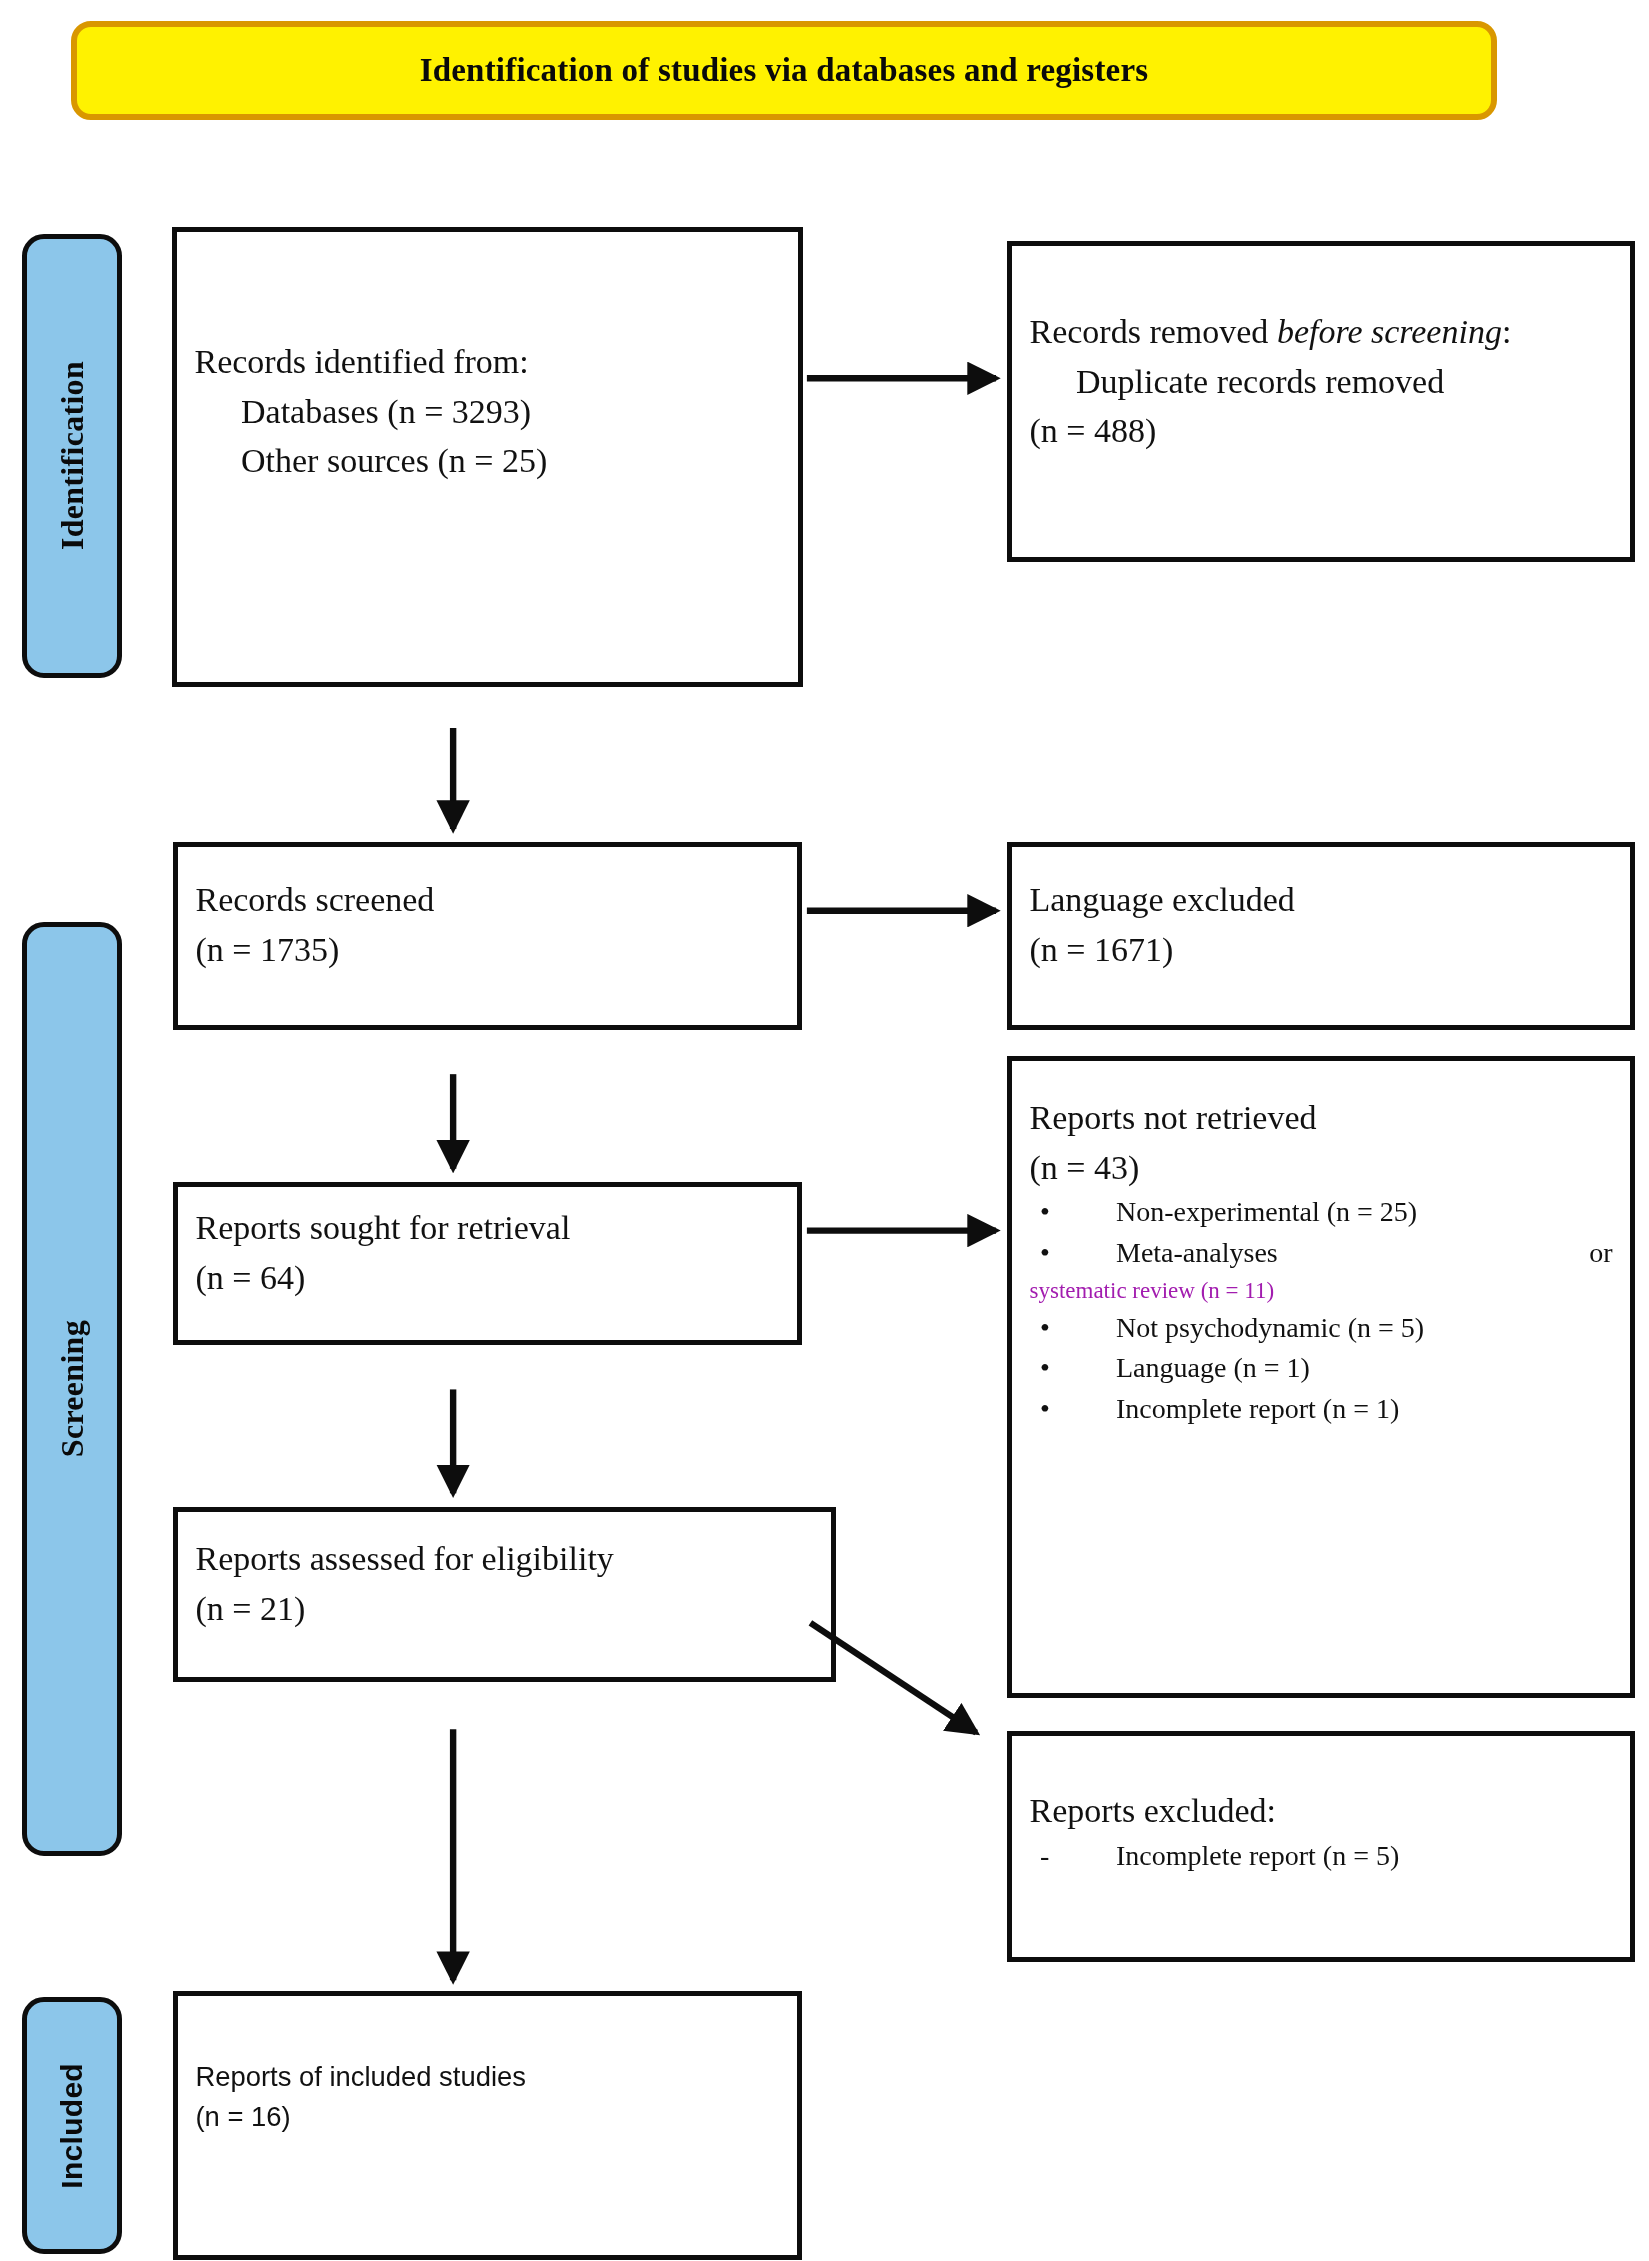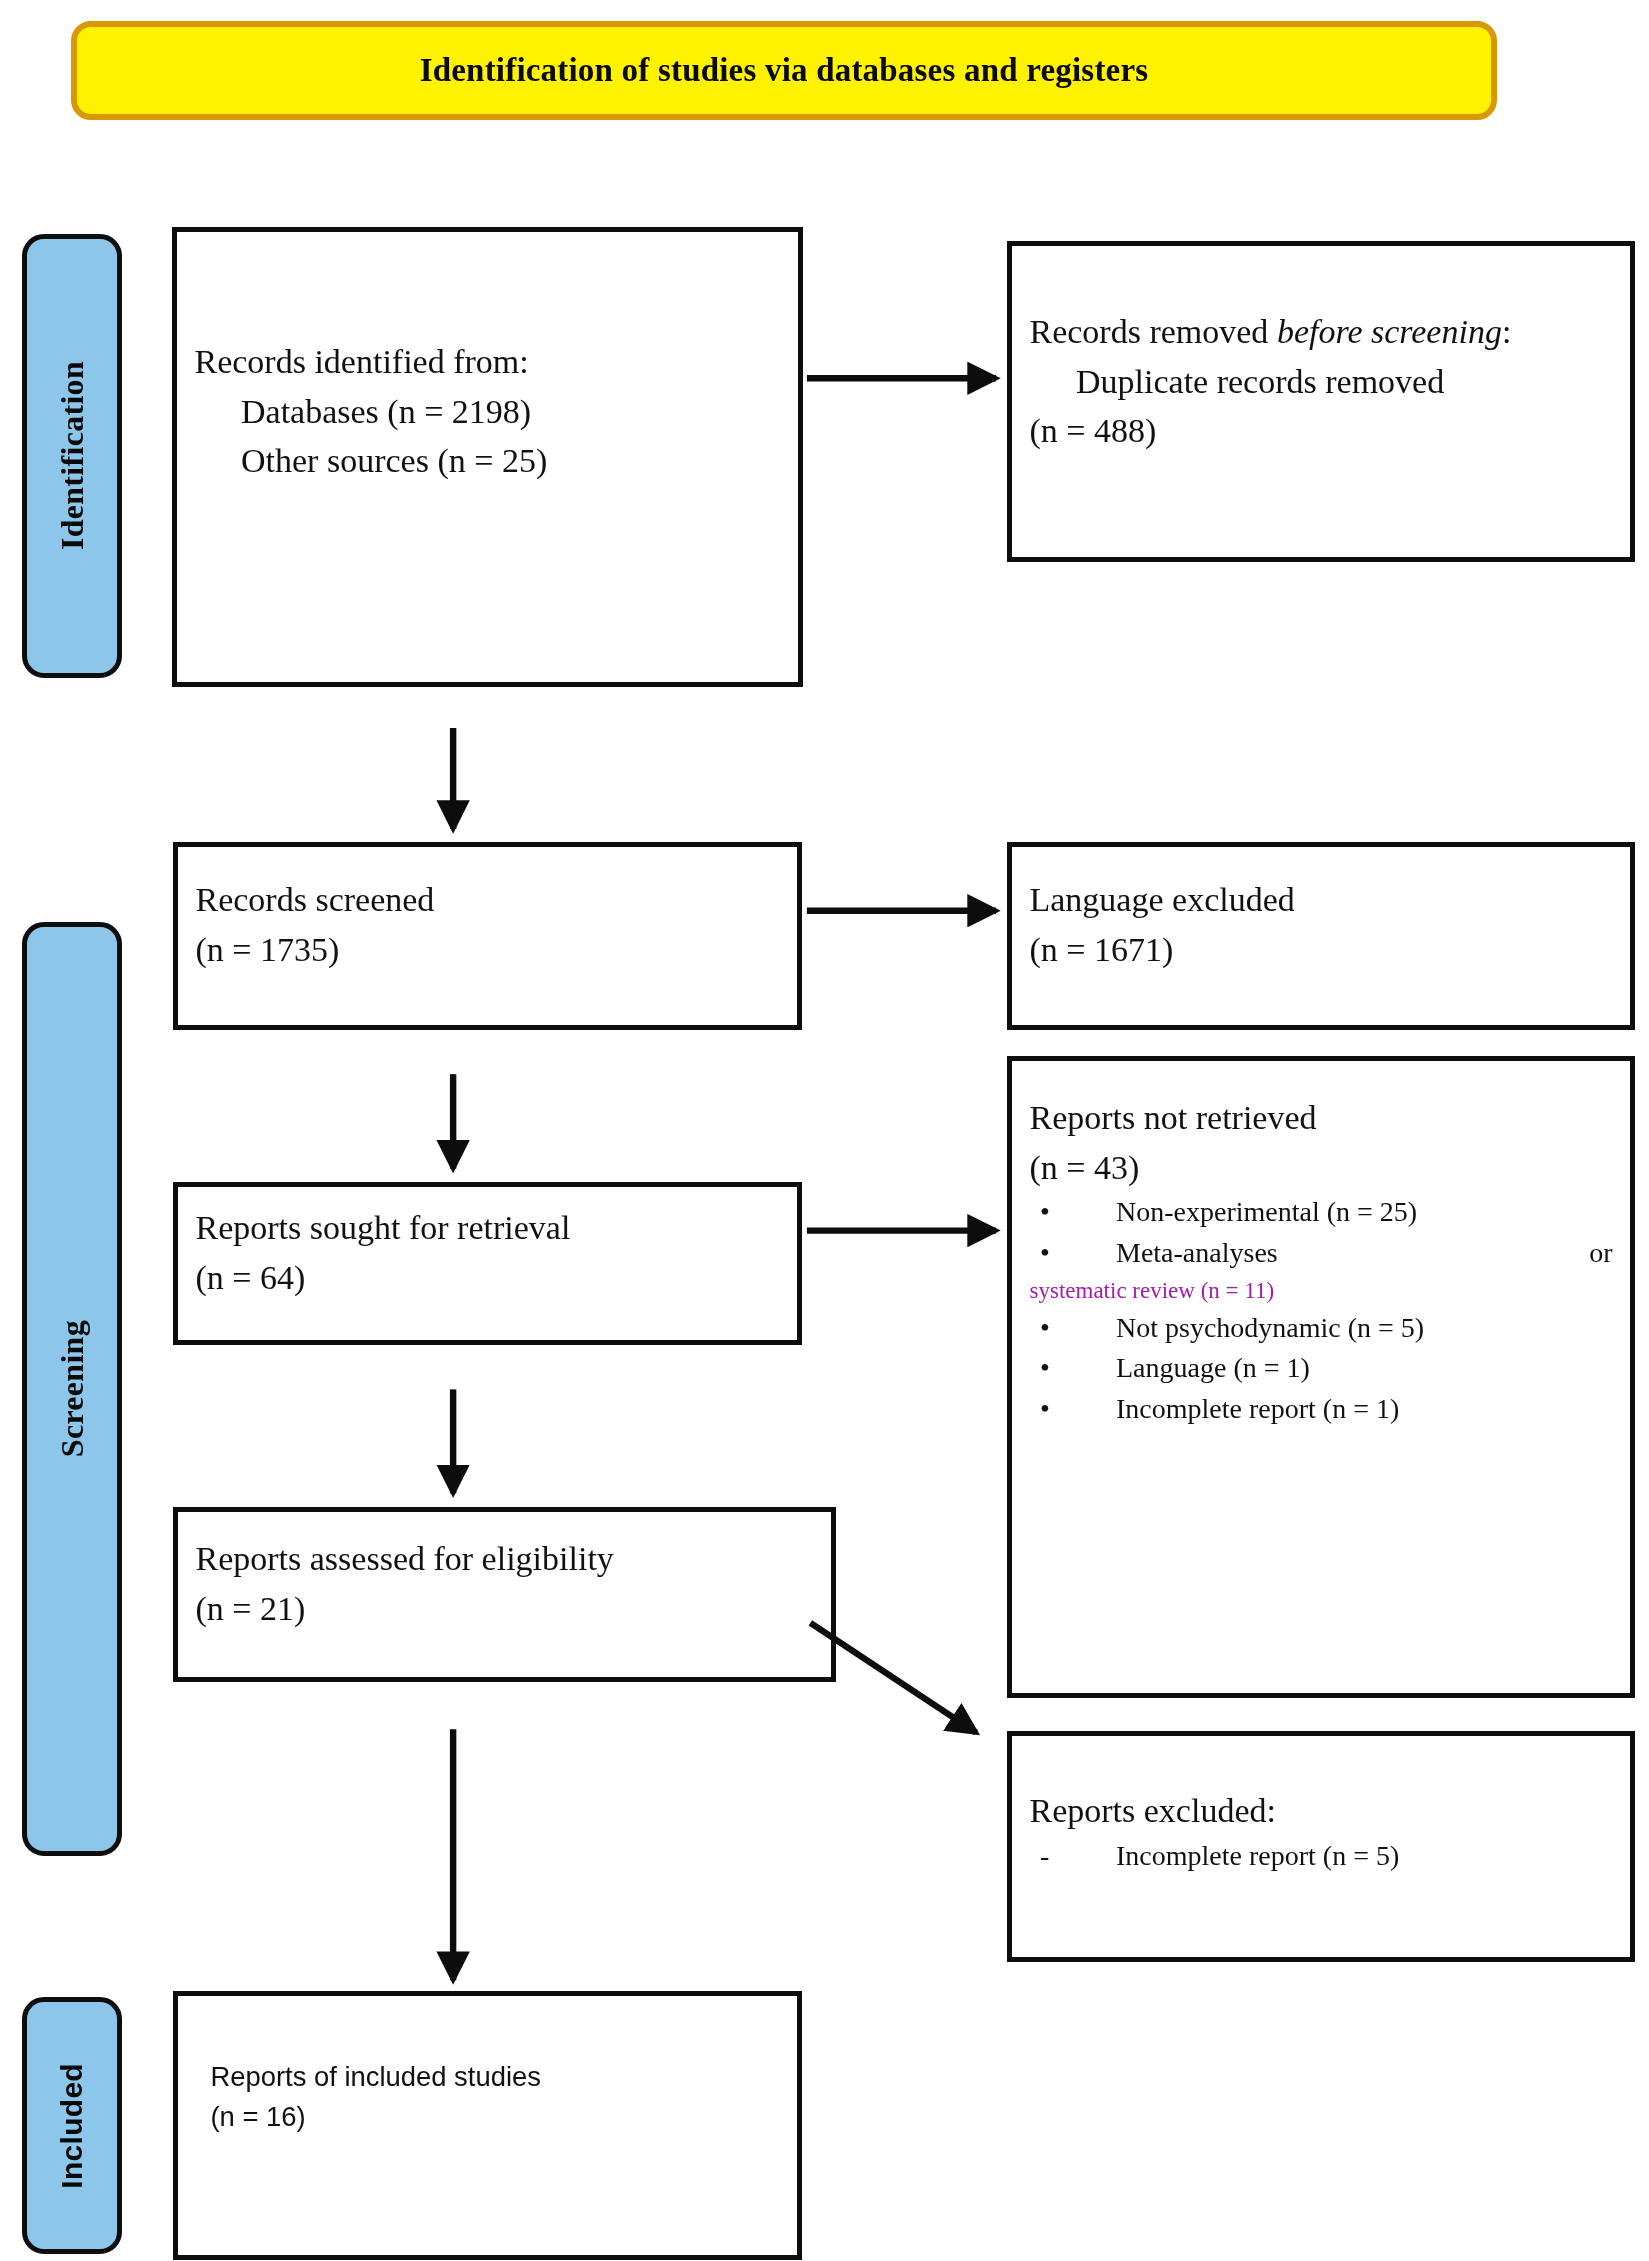--- a/index.html
+++ b/index.html
@@ -168,21 +168,21 @@
   <div class="phase phase-screening">
     <span class="phase-label">Screening</span>
   </div>
   <div class="phase phase-included">
     <span class="phase-label">Included</span>
   </div>
 
   <div class="box box-identified">
     <div class="box-inner" style="top:105px;">
       <div class="line">Records identified from:</div>
-      <div class="line indent">Databases (n = 2198)</div>
+      <div class="line indent">Databases (n = 3293)</div>
       <div class="line indent">Other sources (n = 25)</div>
     </div>
   </div>
 
   <div class="box box-removed">
     <div class="box-inner" style="top:61px;">
       <div class="line"><span>Records removed </span><span class="ital">before screening</span><span>:</span></div>
       <div class="line indent">Duplicate records removed</div>
       <div class="line">(n = 488)</div>
     </div>
@@ -256,21 +256,21 @@
     <div class="box-inner" style="top:50px;">
       <div class="line">Reports excluded:</div>
       <div class="bullet-row">
         <span class="bullet-dot">-</span>
         <span class="bullet-text">Incomplete report (n = 5)</span>
       </div>
     </div>
   </div>
 
   <div class="box box-included sans">
-    <div class="box-inner" style="top:61px;padding-left:15px;">
+    <div class="box-inner" style="top:61px;">
       <div class="line">Reports of included studies</div>
       <div class="line">(n = 16)</div>
     </div>
   </div>
 
   <svg class="arrow-svg" viewBox="0 0 2826 3873">
     <defs>
       <marker id="ah" viewBox="0 0 10 10" refX="8.6" refY="5" markerWidth="5.2" markerHeight="5.2" orient="auto-start-reverse">
         <path d="M 0 0 L 10 5 L 0 10 z" fill="#0d0d0d"></path>
       </marker>

